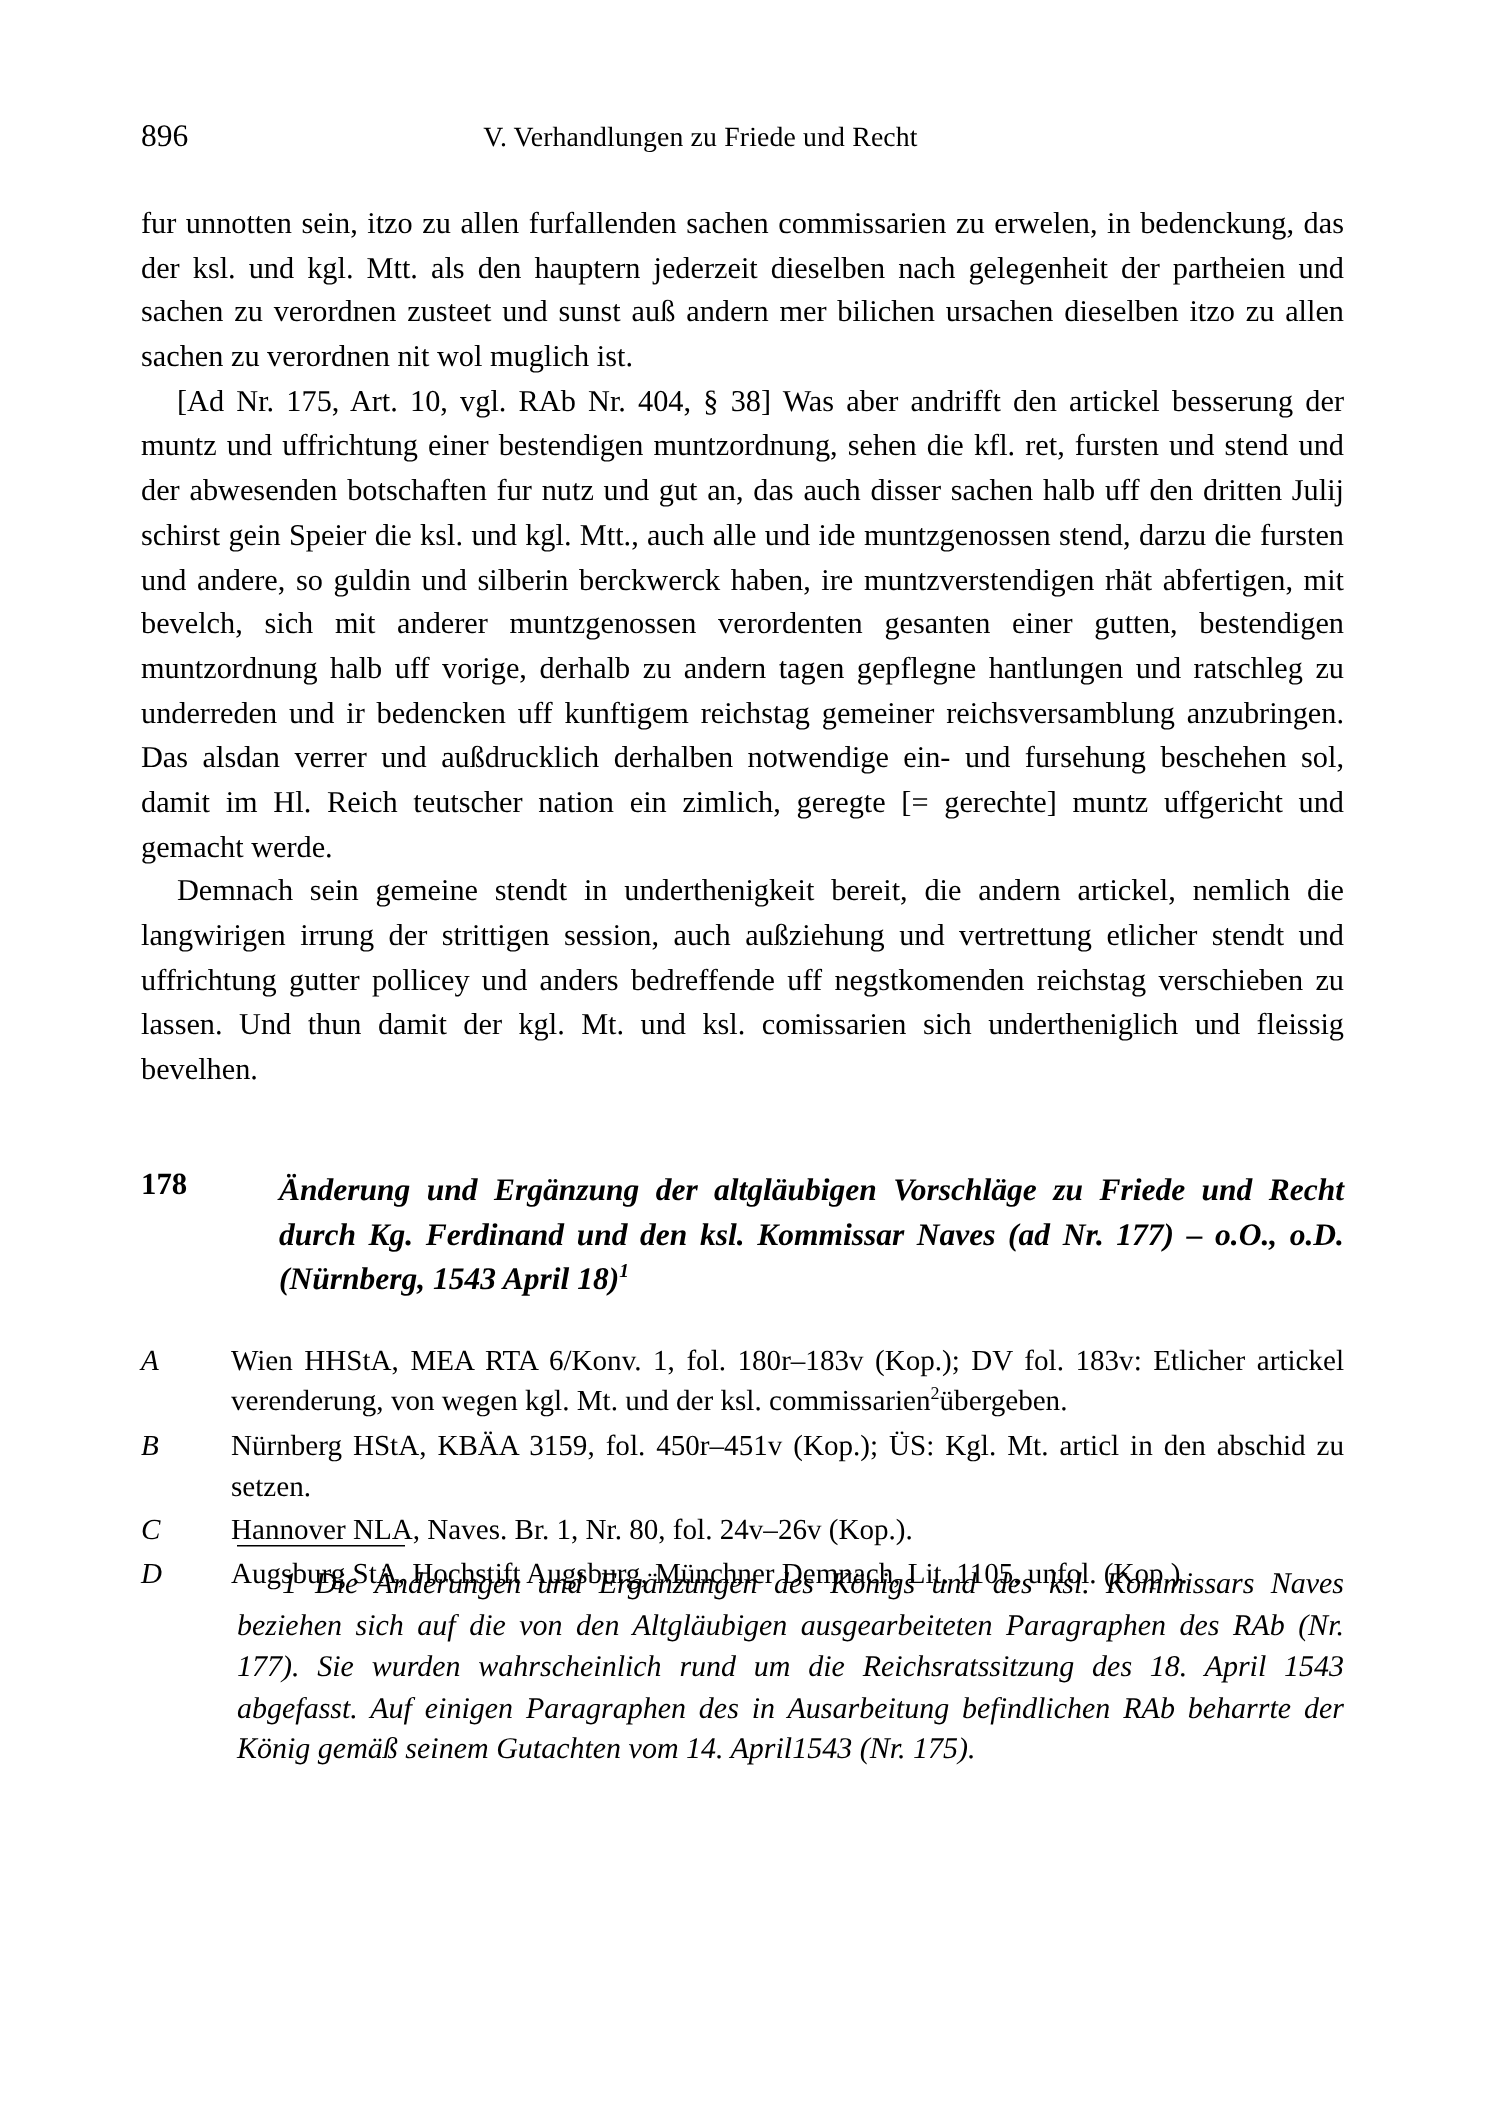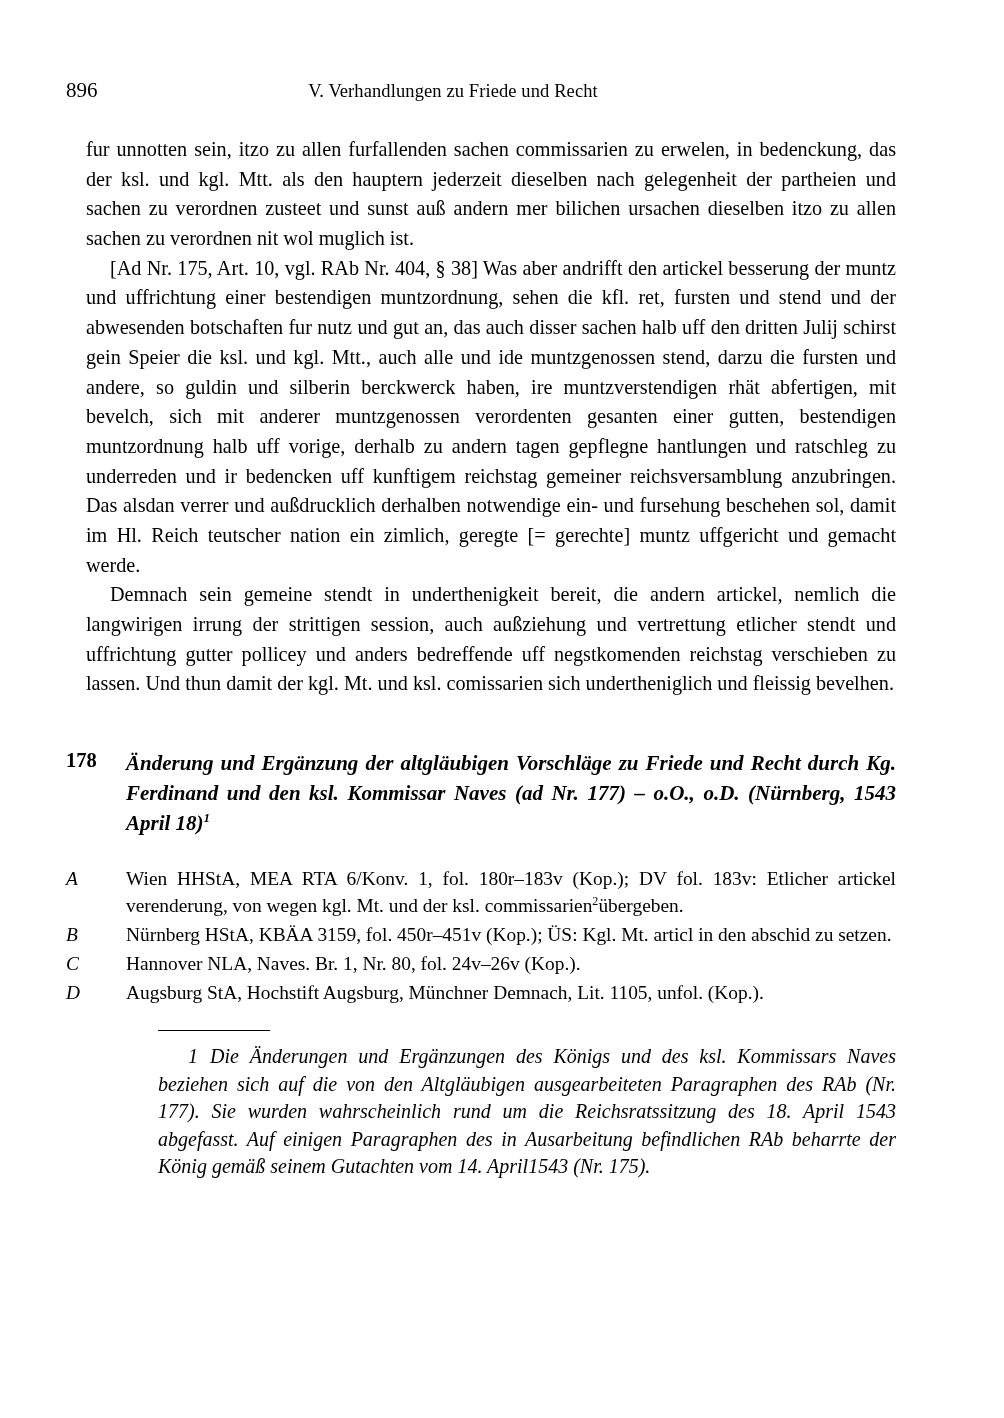--- a/index.html
+++ b/index.html
@@ -11,21 +11,21 @@
     height: 1418px;
     background: #ffffff;
     font-family: "Liberation Serif", serif;
     color: #000000;
   }
   .page {
     position: relative;
     width: 1004px;
     height: 1418px;
     box-sizing: border-box;
-    padding: 78px 108px 40px 66px;
+    padding: 78px 108px 40px 94px;
   }
   .header {
     display: flex;
     align-items: baseline;
     font-size: 20px;
     margin-bottom: 32px;
   }
   .header .folio {
     width: 0;
     flex: 0 0 auto;
@@ -38,38 +38,38 @@
     font-size: 18.5px;
     letter-spacing: 0.1px;
     padding-right: 56px;
   }
   .body-text {
     font-size: 20.2px;
     line-height: 1.47;
     text-align: justify;
     text-justify: inter-word;
     hyphens: manual;
-    margin-left: 20px;
   }
   .body-text p {
     margin: 0;
   }
   .body-text p.indent {
     text-indent: 24px;
   }
   .it { }
   sup {
     font-size: 0.62em;
     vertical-align: super;
     line-height: 0;
   }
   .section-head {
     display: flex;
     margin-top: 50px;
     margin-bottom: 26px;
+    gap: 32px;
   }
   .section-head .num {
     width: 60px;
     flex: 0 0 60px;
     font-size: 20.5px;
     font-weight: bold;
   }
   .section-head .title {
     flex: 1;
     font-size: 21px;

